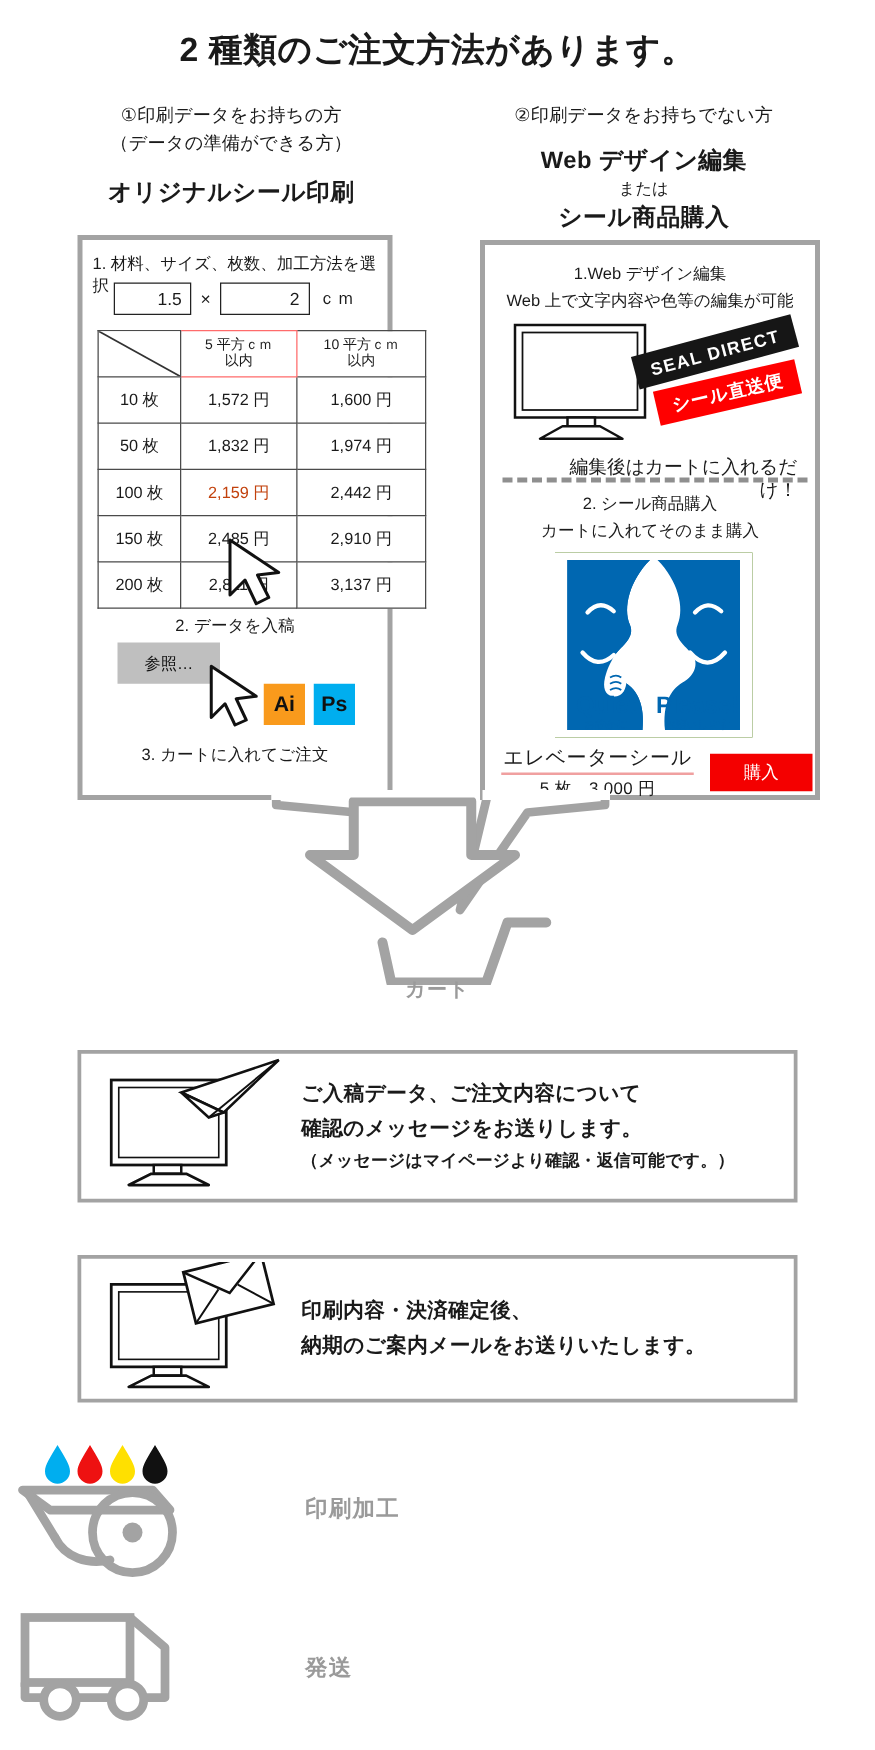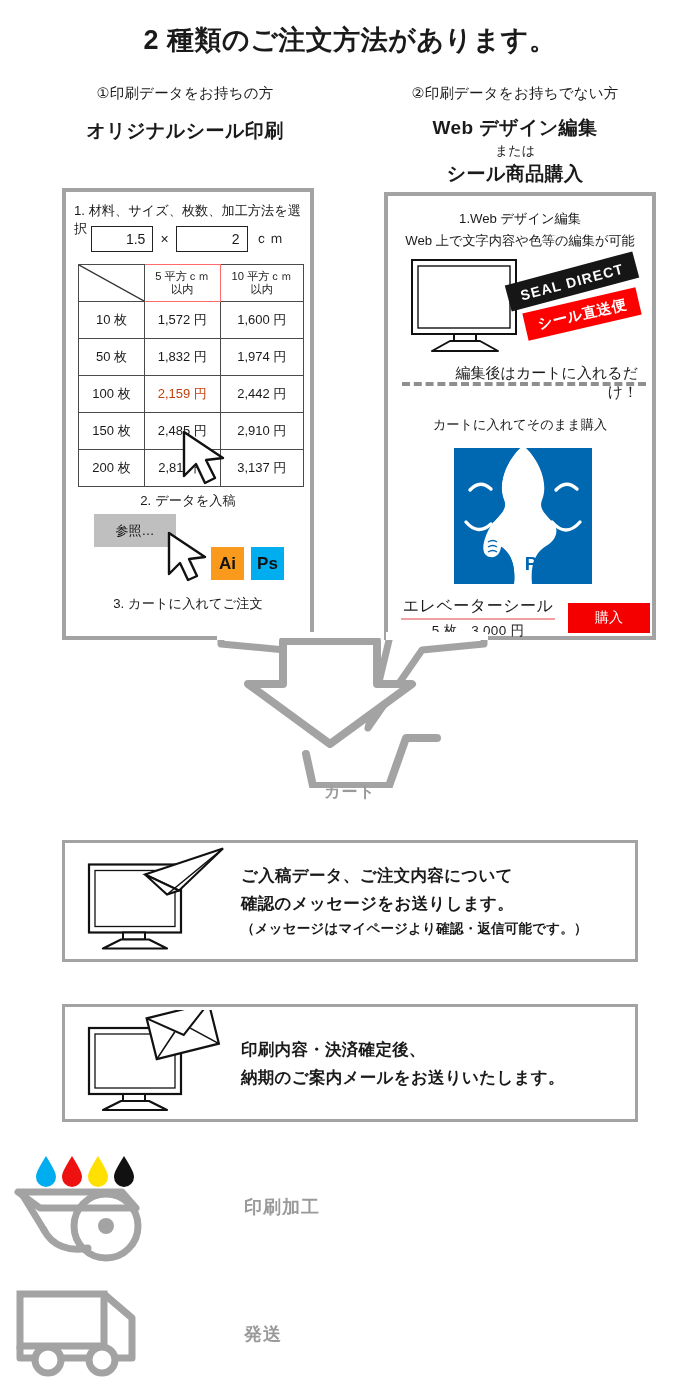--- a/index.html
+++ b/index.html
@@ -65,21 +65,21 @@
     text-align: right; padding-right: 7px;
     font-size: 14px;
   }
   .size-box.wide { width: 72px; }
   .size-x { font-size: 14px; }
   .size-unit { font-size: 14px; letter-spacing: 1px; }
 
   
   table.price {
     position: absolute; top: 72px; left: 12px;
-    width: 226px;
+    width: 263px;
     border-collapse: collapse;
     font-size: 13px;
   }
   table.price td, table.price th {
     border: 1.3px solid #4a4a4a;
     text-align: center;
     height: 37px;
     font-weight: normal;
     padding: 0 2px;
     background: #fff;
@@ -183,20 +183,21 @@
     letter-spacing: 1px; margin-left: 34px; width: 110px;
   }
 </style>
 </head>
 <body>
 
 <div class="main-title">2 種類のご注文方法があります。</div>
 
 <div class="col-head" id="left-head">
   <div class="sub1">①印刷データをお持ちの方</div>
+  <div class="sub2">（データの準備ができる方）</div>
   <div class="big">オリジナルシール印刷</div>
 </div>
 
 <div class="col-head" id="right-head">
   <div class="sub1">②印刷データをお持ちでない方</div>
   <div class="big">Web デザイン編集</div>
   <div class="mid">または</div>
   <div class="big" style="margin-top:0">シール商品購入</div>
 </div>
 
@@ -298,20 +299,21 @@
   </div>
 
   <div class="badges">
     <div class="badge seal">SEAL DIRECT</div>
     <div class="badge direct">シール直送便</div>
   </div>
 
   <div id="rp-note">編集後はカートに入れるだけ！</div>
   <div class="dashed-sep"></div>
 
+  <div id="rp-t3">2. シール商品購入</div>
   <div id="rp-t4">カートに入れてそのまま購入</div>
 
   <div class="sticker">
     <svg width="158" height="148" viewBox="0 0 158 148">
       <rect x="0" y="0" width="158" height="148" fill="#ffffff"></rect>
 
       <g fill="#0067b1">
         <path d="M10,6 L76,6 L76,142 L10,142 Z M10,6"></path>
       </g>
       <path d="M10,6 L76,6 L76,142 L10,142 Z" fill="#0067b1"></path>

